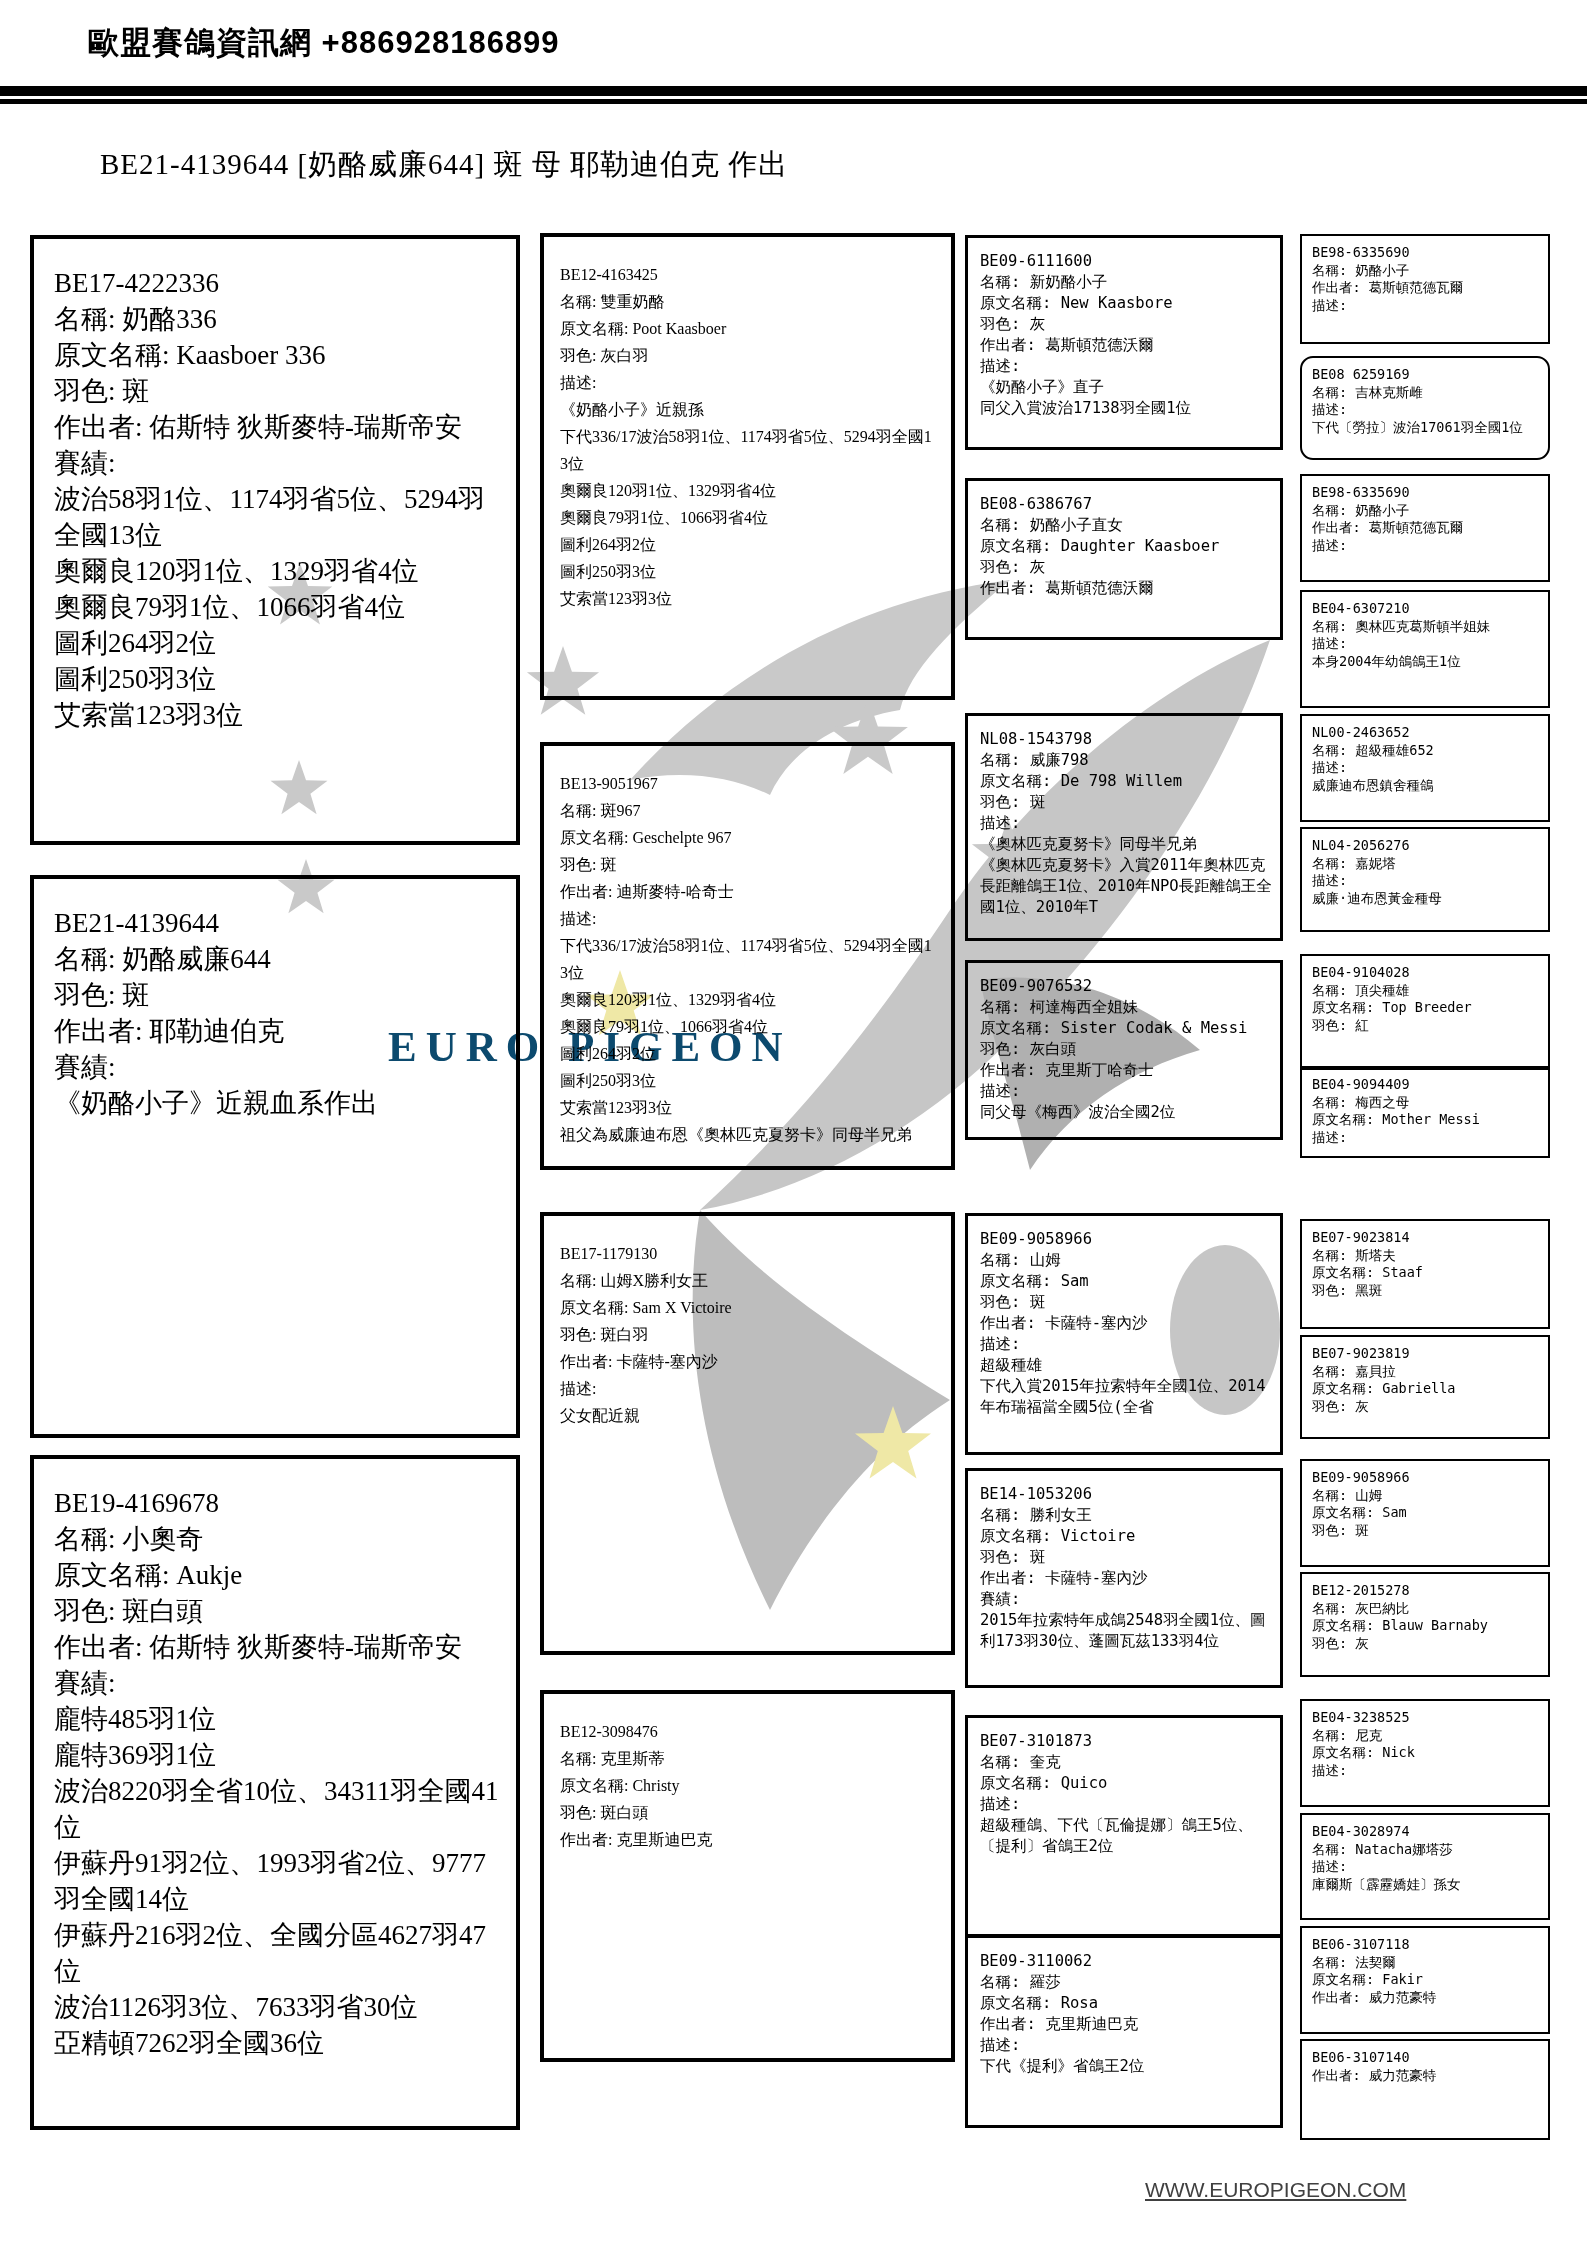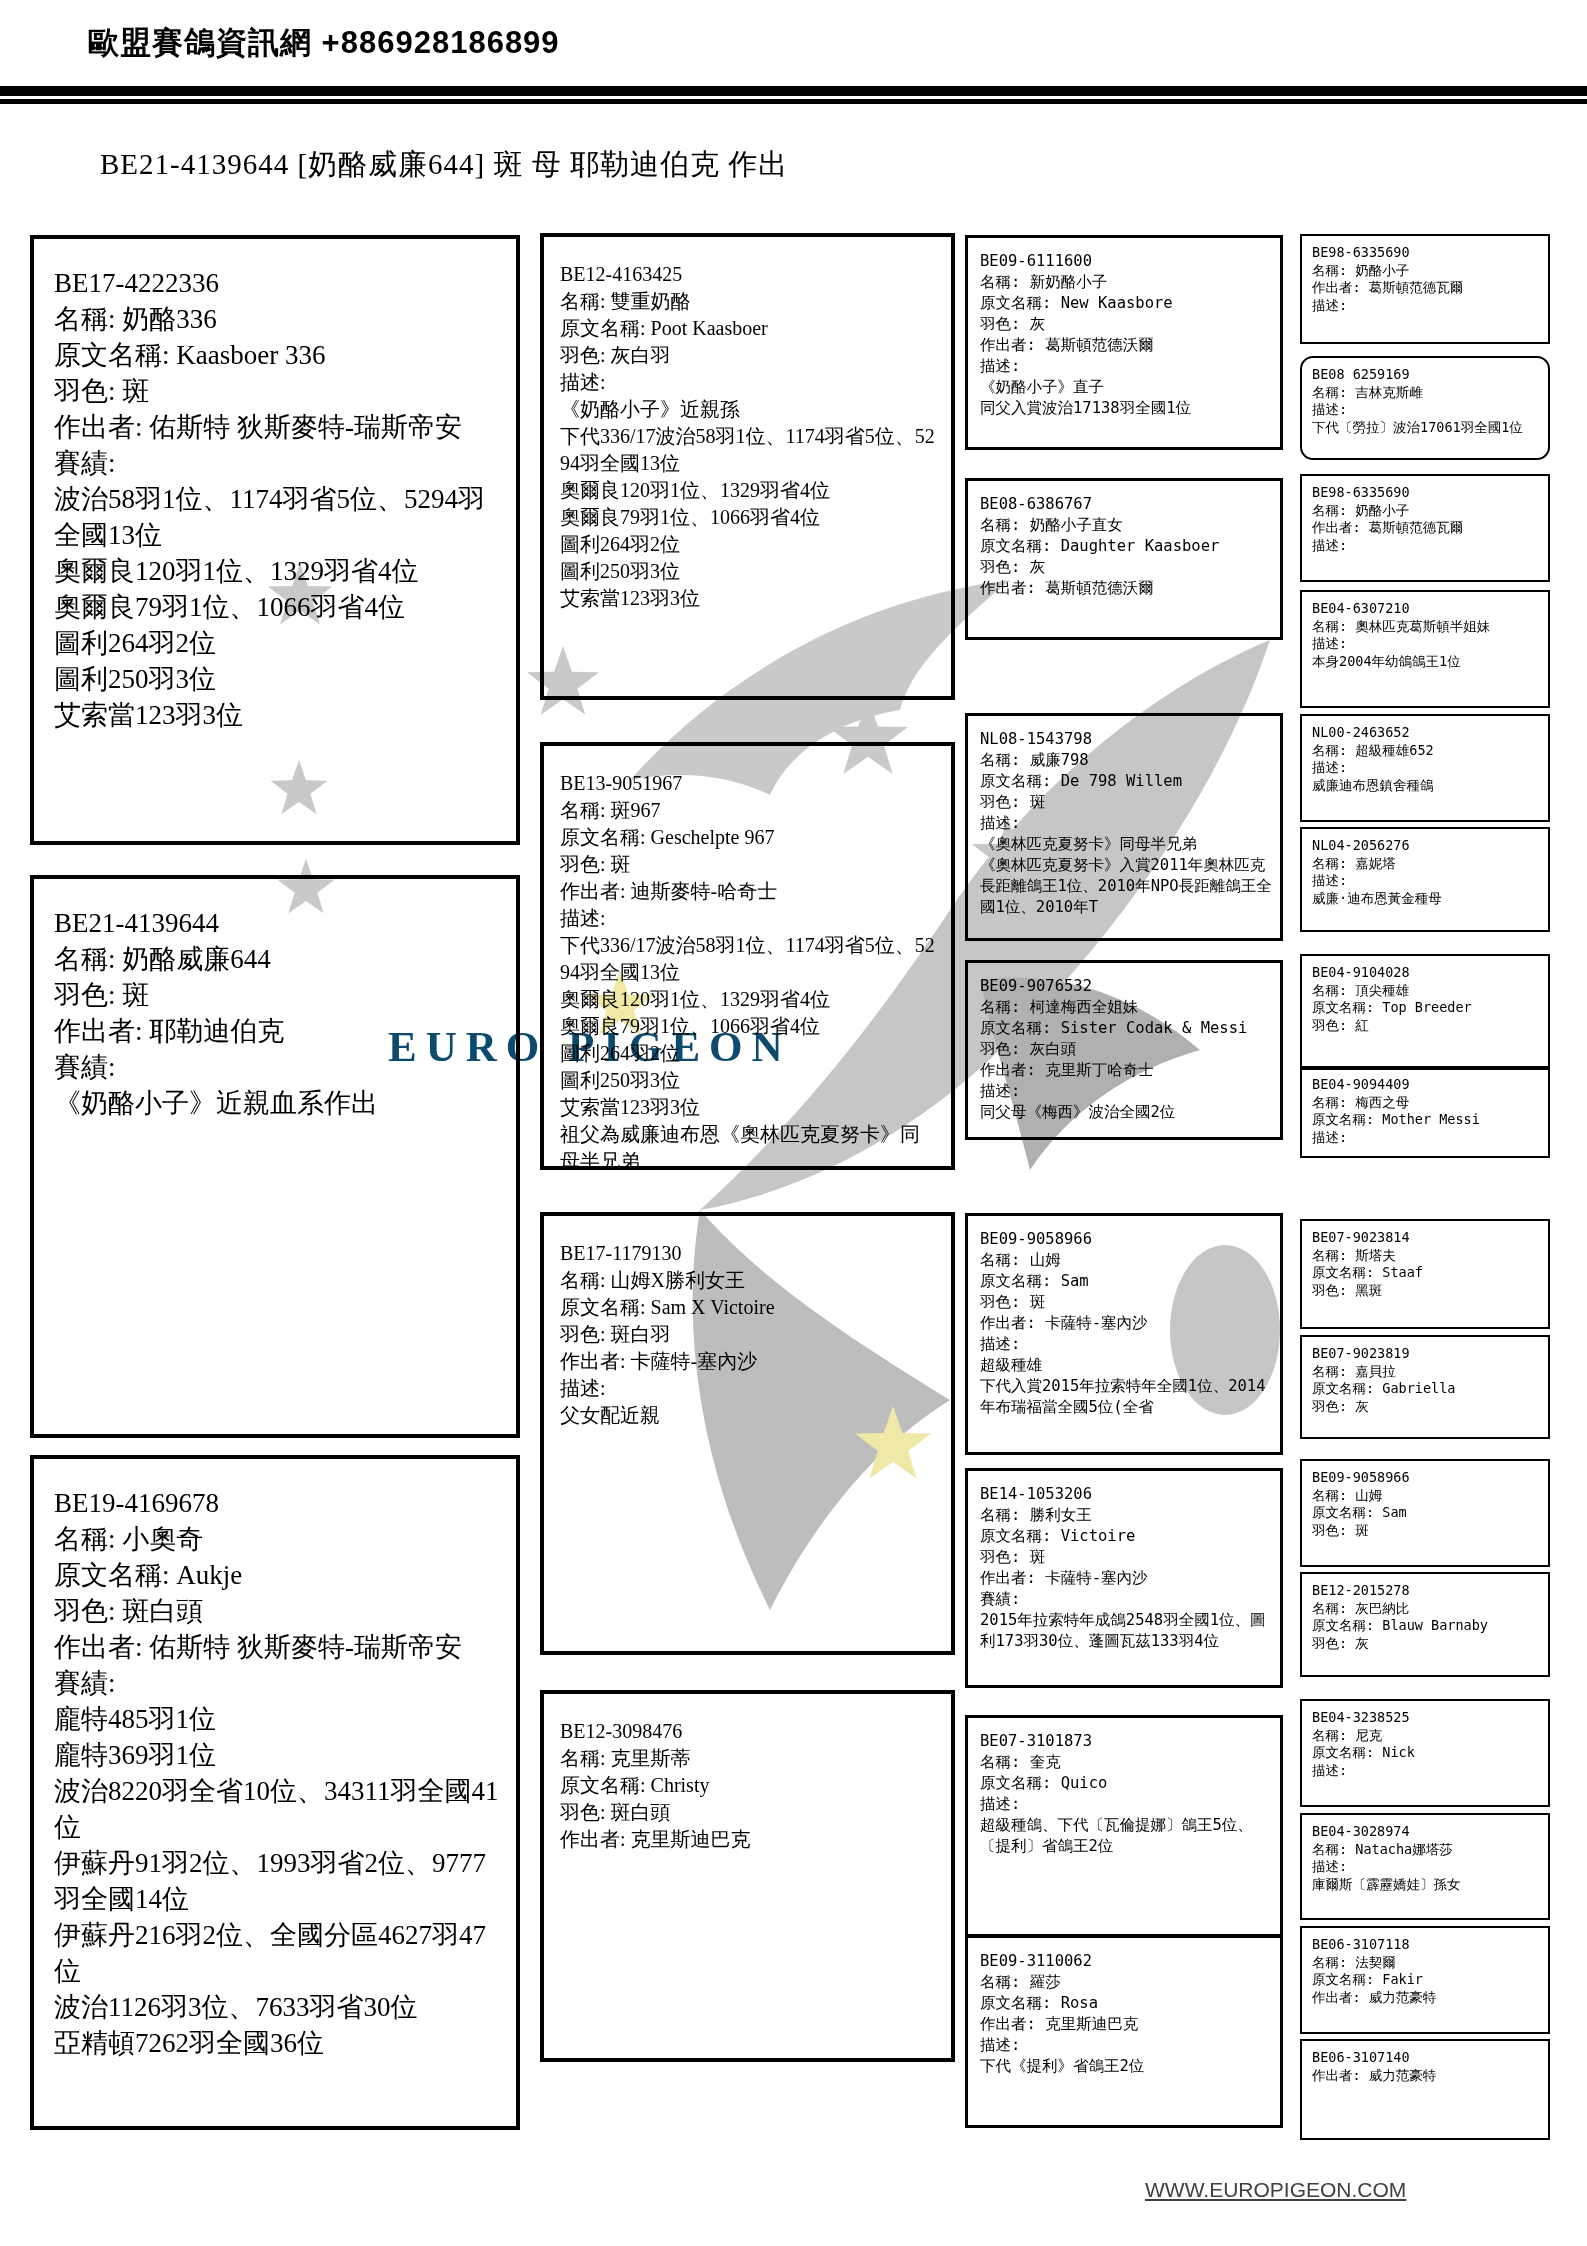--- a/index.html
+++ b/index.html
@@ -14,21 +14,21 @@
 
   
   .wm{position:absolute;z-index:0;}
   .wm-text{position:absolute;left:388px;top:1022px;z-index:0;font-size:43px;font-weight:bold;
            color:#0c4a6e;letter-spacing:9px;font-family:"Liberation Serif",serif;}
 
   
   .pbox{position:absolute;z-index:2;background:transparent;border:4px solid #000;
         box-sizing:border-box;white-space:pre-wrap;overflow:hidden;word-break:break-all;}
   .g1{width:490px;left:30px;font-size:27px;line-height:36px;padding:26px 16px 0 20px;}
-  .g2{width:415px;left:540px;font-size:20px;line-height:27px;padding:24px 14px 12px 16px;}
+  .g2{width:415px;left:540px;font-size:16px;line-height:27px;padding:24px 14px 12px 16px;}
   .g3{width:318px;left:965px;border-width:3px;font-size:15.5px;line-height:21px;
       padding:13px 8px 0 12px;font-family:"DejaVu Sans Mono","Liberation Sans",monospace;}
   .g4{width:250px;left:1300px;border-width:2px;font-size:13.5px;line-height:17.5px;
       padding:8px 6px 0 10px;font-family:"DejaVu Sans Mono","Liberation Sans",monospace;
       white-space:pre;overflow:visible;}
   .c1-0{top:235px;height:610px;} .c1-1{top:875px;height:563px;} .c1-2{top:1455px;height:675px;}
   .c2-0{top:233px;height:467px;} .c2-1{top:742px;height:428px;}
   .c2-2{top:1212px;height:443px;} .c2-3{top:1690px;height:372px;}
   .c3-0{top:235px;height:215px;} .c3-1{top:478px;height:162px;}
   .c3-2{top:713px;height:228px;} .c3-3{top:960px;height:180px;}

